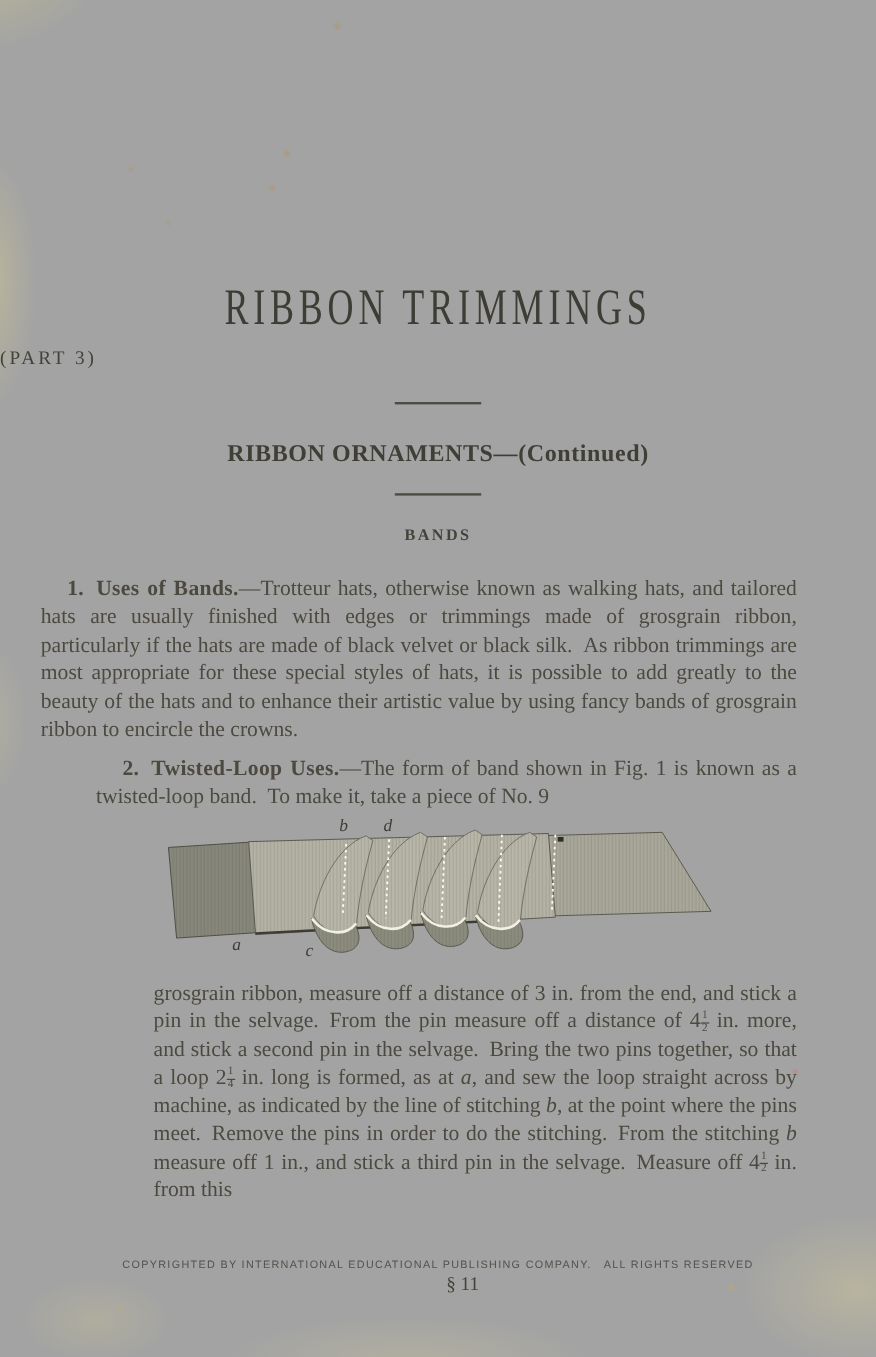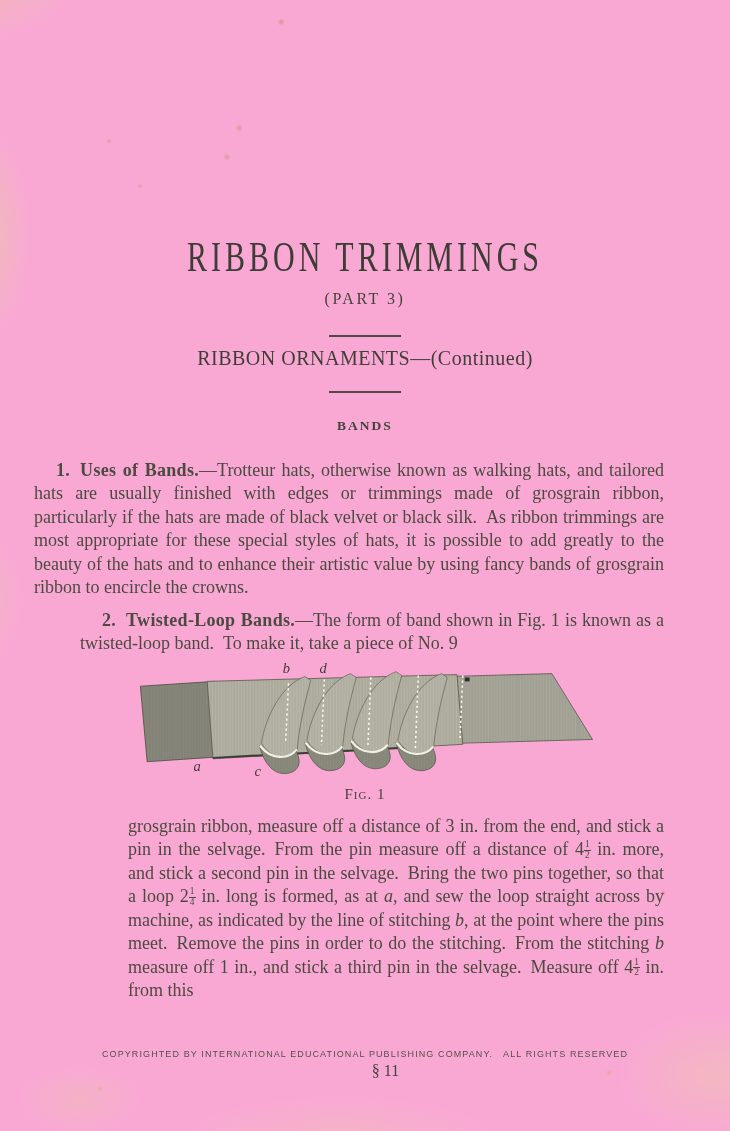--- a/index.html
+++ b/index.html
@@ -1,21 +1,21 @@
 <!DOCTYPE html>
 <html><head>
 <meta charset="utf-8">
 <style>
   html, body { margin: 0; padding: 0; background: #e8e2da; }
   .page {
     position: relative;
     width: 730px;
     height: 1131px;
     margin: 0 auto;
-    background: #f9a8d4;
+    background: #a3a3a3;
     font-family: "Liberation Serif", "DejaVu Serif", serif;
     color: #4c4a40;
     overflow: hidden;
   }
   
   .stains {
     position: absolute; inset: 0; z-index: 0; pointer-events: none;
     background:
       radial-gradient(ellipse 170px 120px at -30px -40px, rgba(225,215,130,0.45), rgba(225,215,130,0) 70%),
       radial-gradient(ellipse 55px 150px at -8px 235px,  rgba(228,216,140,0.35), rgba(228,216,140,0) 70%),
@@ -35,30 +35,30 @@
   .content { position: relative; z-index: 1; }
 
   .title {
     margin: 0; padding-top: 247px;
     font-size: 30px; font-weight: normal; letter-spacing: 4px;
     line-height: 34px; text-align: center; color: #3d3c35;
     transform: scaleY(1.42); transform-origin: 50% 100%;
     white-space: nowrap;
   }
   .part {
-    margin: 9px 0 18px; text-align: center;
+    margin: 9px 0 18px; 
     font-size: 16px; letter-spacing: 2.5px; color: #44433b;
   }
   .rule {
     border: none; height: 2px; background: #4c4b44;
     width: 72px; margin: 27px auto 0;
   }
   .chapter {
-    margin: 10px 0 0; text-align: center;
-    font-size: 20px; font-weight: normal; letter-spacing: 0.5px; color: #403f37;
+    margin: 30px 0 0; text-align: center;
+    font-size: 20px; font-weight: bold; letter-spacing: 0.5px; color: #403f37;
   }
   .rule.small { margin-top: 21px; height: 1.5px; }
   .section {
     margin: 25px 0 0; text-align: center;
     font-size: 13.5px; font-weight: bold; letter-spacing: 2px; color: #44433b;
   }
   .body-par {
     margin: 0; padding: 0 66px 0 80px;
     font-size: 18px; line-height: 23.5px; text-align: justify;
     color: #4c4a40;
@@ -110,21 +110,21 @@
     <hr class="rule">
 
     <h2 class="chapter">RIBBON ORNAMENTS—(Continued)</h2>
 
     <hr class="rule small">
 
     <h3 class="section">BANDS</h3>
 
     <p class="body-par first indent"><span class="lead">1.</span><span class="num-gap"></span><span class="lead">Uses of Bands.</span><span>—Trotteur hats, otherwise known as walking hats, and tailored hats are usually finished with edges or trimmings made of grosgrain ribbon, particularly if the hats are made of black velvet or black silk. As ribbon trimmings are most appropriate for these special styles of hats, it is possible to add greatly to the beauty of the hats and to enhance their artistic value by using fancy bands of grosgrain ribbon to encircle the crowns.</span></p>
 
-    <p class="body-par p2 indent"><span class="lead">2.</span><span class="num-gap"></span><span class="lead">Twisted-Loop Bands.</span><span>—The form of band shown in Fig. 1 is known as a twisted-loop band. To make it, take a piece of No. 9</span></p>
+    <p class="body-par p2 indent"><span class="lead">2.</span><span class="num-gap"></span><span class="lead">Twisted-Loop Uses.</span><span>—The form of band shown in Fig. 1 is known as a twisted-loop band. To make it, take a piece of No. 9</span></p>
 
     <figure class="figure">
       <svg class="fig-art" viewBox="0 0 470 126" width="470" height="122" aria-hidden="true">
         <defs>
           <pattern id="ribs" width="3" height="4" patternUnits="userSpaceOnUse">
             <line x1="1" y1="0" x2="1" y2="4" stroke="rgba(50,50,38,0.12)" stroke-width="1"></line>
           </pattern>
           <g id="loop">
             <path d="M2,72 C6,46 22,12 47,3 L53,7 C46,32 41,56 39,78 L37,84 C28,90 12,88 2,72 Z" fill="#b7b6a8" stroke="#626257" stroke-width="0.7"></path>
             <path d="M2,72 C6,46 22,12 47,3 L53,7 C46,32 41,56 39,78 L37,84 C28,90 12,88 2,72 Z" fill="url(#ribs)"></path>
@@ -154,21 +154,20 @@
         <line x1="241" y1="16" x2="238" y2="88" stroke="#fffced" stroke-width="1.6" stroke-dasharray="2.2 3"></line>
         <line x1="290" y1="14" x2="287" y2="90" stroke="#fffced" stroke-width="1.6" stroke-dasharray="2.2 3"></line>
         <line x1="336" y1="14" x2="333" y2="81" stroke="#fffced" stroke-width="1.6" stroke-dasharray="2.2 3"></line>
         <rect x="338" y="16" width="5" height="4" fill="#2e2e28"></rect>
 
         <text class="fig-lbl" x="150" y="11">b</text>
         <text class="fig-lbl" x="188" y="11">d</text>
         <text class="fig-lbl" x="58" y="113">a</text>
         <text class="fig-lbl" x="121" y="118">c</text>
       </svg>
-      <figcaption class="fig-caption">Fig. 1</figcaption>
     </figure>
 
     <p class="body-par cont">grosgrain ribbon, measure off a distance of 3 in. from the end, and stick a pin in the selvage. From the pin measure off a distance of 4<span class="fr"><b>1</b><b>2</b></span> in. more, and stick a second pin in the selvage. Bring the two pins together, so that a loop 2<span class="fr"><b>1</b><b>4</b></span> in. long is formed, as at <i>a</i>, and sew the loop straight across by machine, as indicated by the line of stitching <i>b</i>, at the point where the pins meet. Remove the pins in order to do the stitching. From the stitching <i>b</i> measure off 1 in., and stick a third pin in the selvage. Measure off 4<span class="fr"><b>1</b><b>2</b></span> in. from this</p>
 
   </div>
 
   <div class="footer">
     <div class="copyright">COPYRIGHTED BY INTERNATIONAL EDUCATIONAL PUBLISHING COMPANY. ALL RIGHTS RESERVED</div>
     <div class="section-number">§ 11</div>
   </div>

